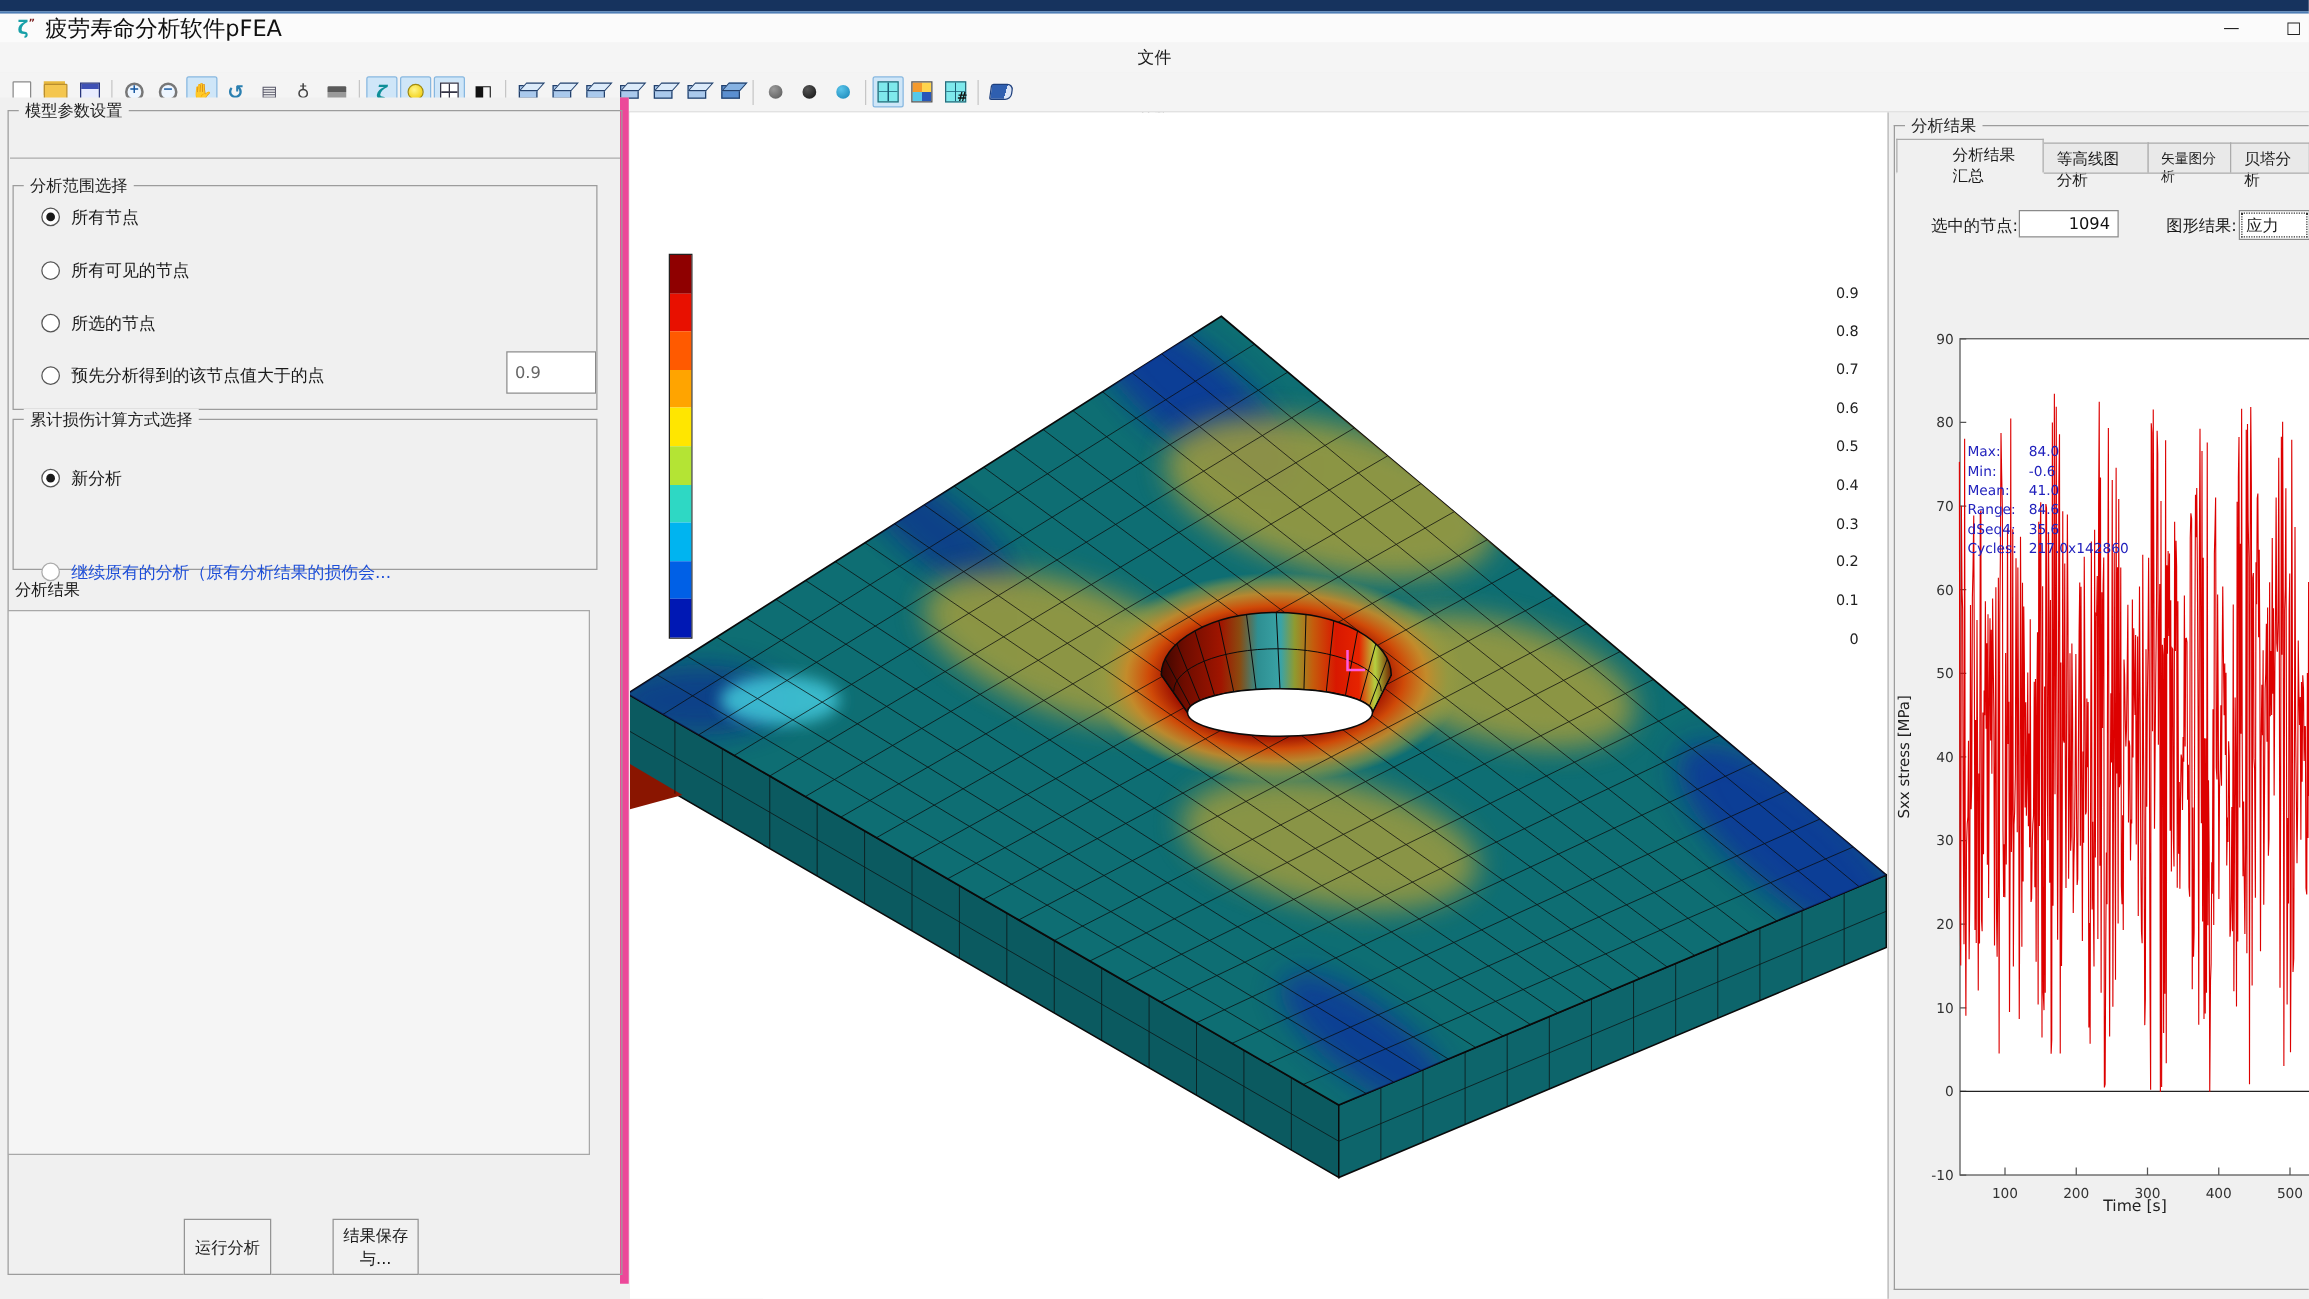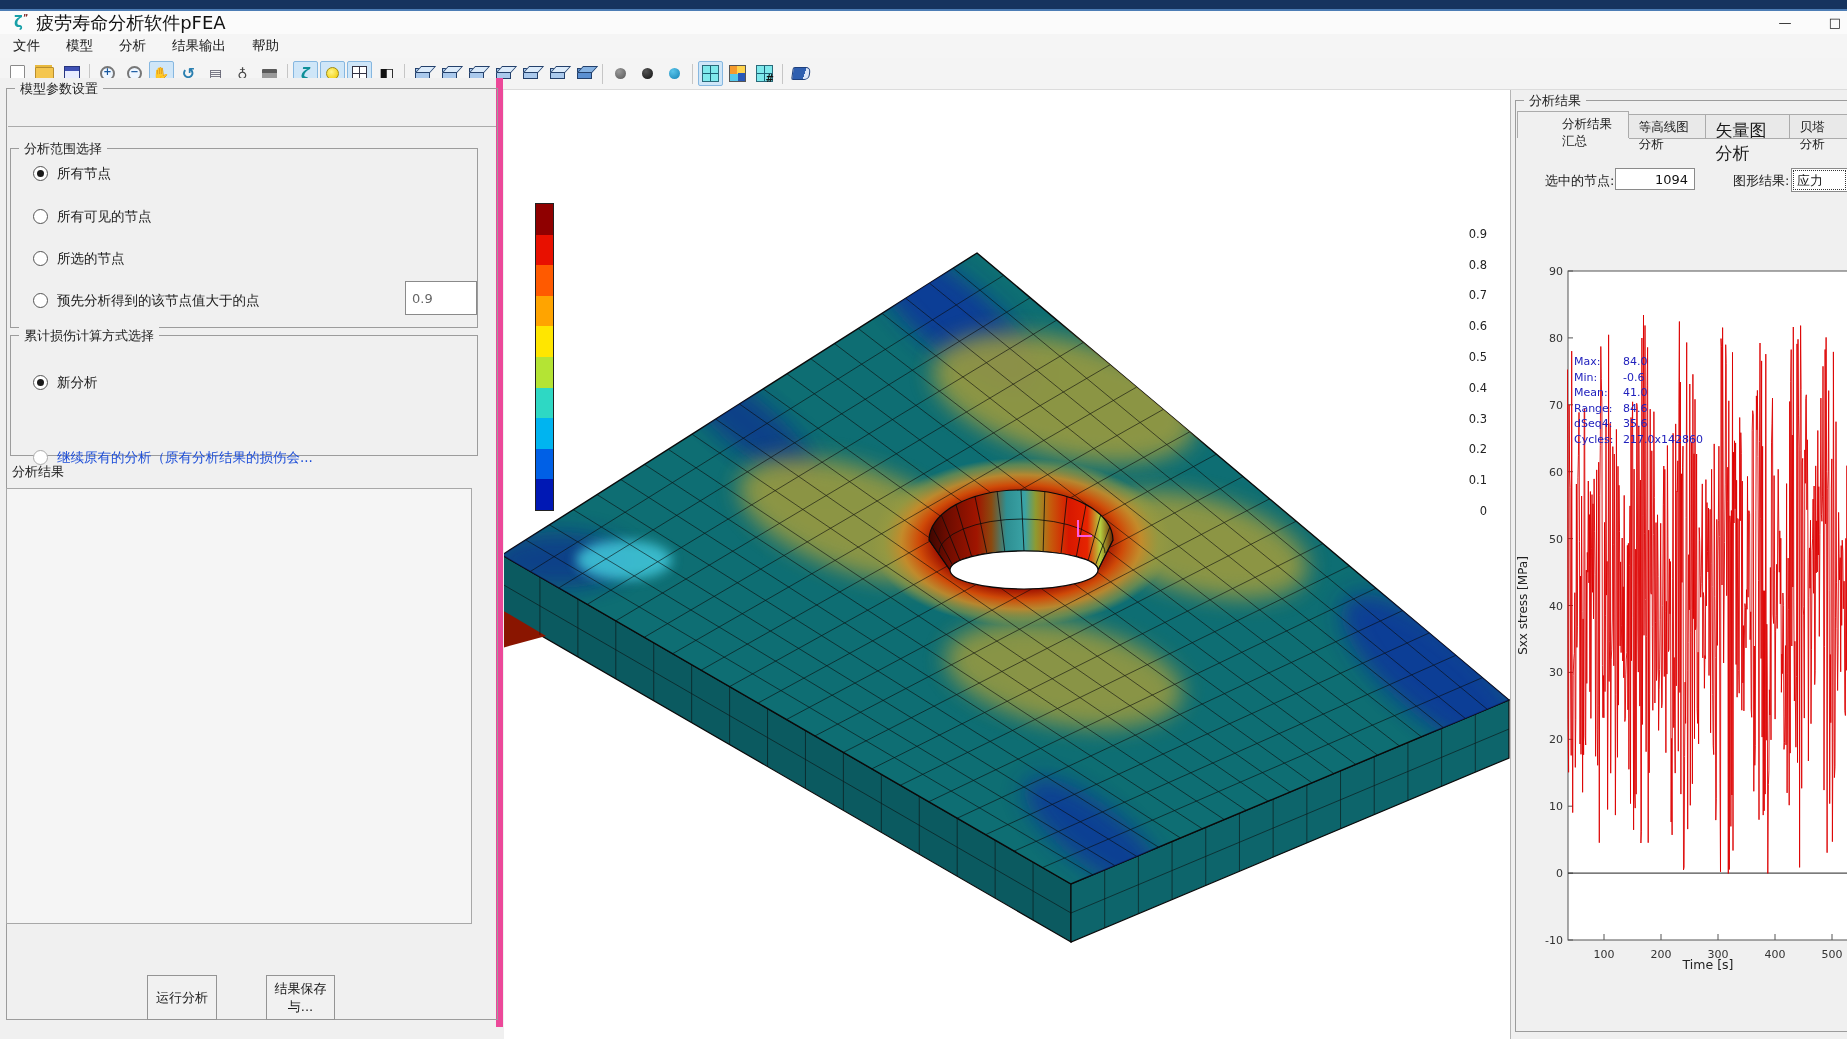--- a/index.html
+++ b/index.html
@@ -11,21 +11,21 @@
   
   #top-strip { left:0; top:0; width:1847px; height:9px; background:#16335e; }
   #top-strip2 { left:0; top:9px; width:1847px; height:2px; background:#4d7db5; }
   #titlebar { left:0; top:11px; width:1847px; height:23px; background:#fbfbfb; display:flex; align-items:center; }
   #app-icon { margin-left:14px; color:#18a0a8; font-weight:bold; font-size:15px; line-height:1; }
   #app-icon sup { color:#7a1d1d; font-size:8px; }
   #win-title { margin-left:8px; font-size:18px; color:#111; }
   .winbtn { position:absolute; top:0; width:30px; height:23px; text-align:center; line-height:23px; font-size:13px; color:#222; }
   #btn-min { left:1770px; } #btn-max { left:1820px; }
 
-  #menubar { left:0; top:34px; width:1847px; height:24px; background:#f5f5f5; display:flex; align-items:center; }
+  #menubar { left:0; top:34px; width:1847px; height:24px; background:#f5f5f5; display:flex; align-items:center;flex-direction:column; }
   .menu-item { padding:3px 13px; font-size:13.5px; cursor:default; }
 
   #toolbar { left:0; top:58px; width:1847px; height:32px; background:#f4f4f4; border-bottom:1px solid #dcdcdc;
     display:flex; align-items:center; padding-left:4px; }
   .tsep { width:1px; height:20px; background:#c6c6c6; margin:0 4px; }
   .ic { width:25px; height:25px; display:inline-flex; align-items:center; justify-content:center;
     font-size:15px; border:1px solid transparent; border-radius:2px; position:relative; margin:0 1px; }
   .ic.active { background:#cfe6f8; border-color:#86b7e0; }
   .page::before { content:""; width:13px; height:16px; background:#fff; border:1px solid #8a8a8a; border-radius:1px; }
   .folder::before { content:""; width:17px; height:11px; background:#f4c64f; border:1px solid #b98e2f; border-radius:1px;
@@ -386,21 +386,21 @@
 </div>
 
 <div class="abs" id="right-panel">
   <div class="groupframe" style="left:4px; top:10px; width:332px; height:932px; border-right:none;">
     <span class="grouplabel">分析结果</span>
   </div>
 
   <div class="tabbar" style="left:6px; top:21px;">
     <span class="tab active" style="font-size:12.5px;padding-left:44px;">分析结果汇总</span>
     <span class="tab" style="font-size:12.5px;">等高线图分析</span>
-    <span class="tab" style="font-size:17px;">矢量图分析</span>
+    <span class="tab" style="font-size:11px;">矢量图分析</span>
     <span class="tab" style="font-size:12.5px;">贝塔分析</span>
   </div>
   <div class="tabline" style="left:6px; top:48px; width:331px;"></div>
 
   <span class="fieldlabel" style="left:34px; top:82px;">选中的节点:</span>
   <input class="txtinput" id="node-input" value="1094" style="">
   <span class="fieldlabel" style="left:222px; top:82px;">图形结果:</span>
   <div id="result-combo">应力</div>
 
   <svg id="chart-svg" width="333" height="745" viewBox="0 0 333 745" style="position:absolute; left:4px; top:165px;">

